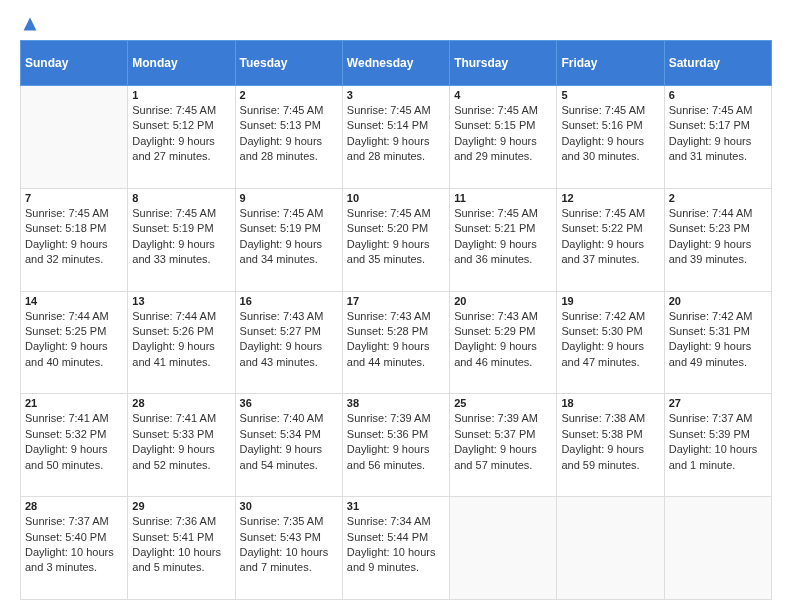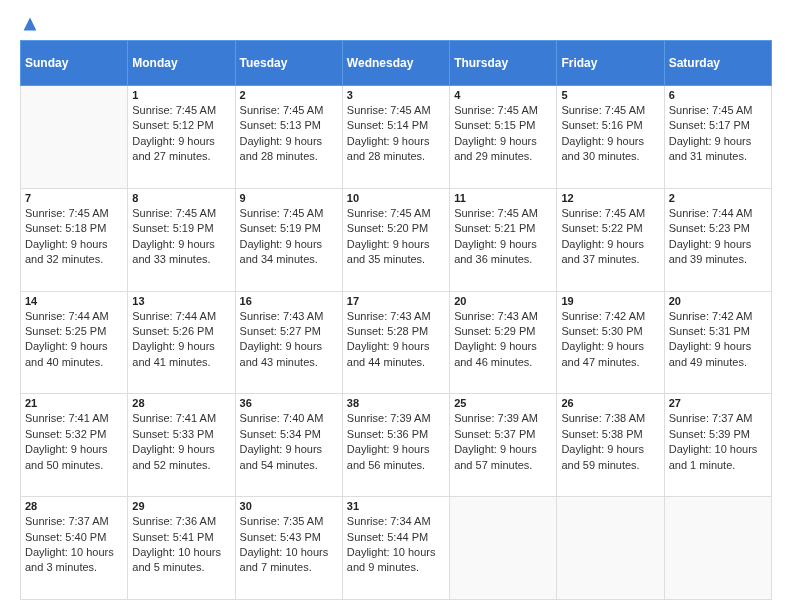--- a/index.html
+++ b/index.html
@@ -240,21 +240,21 @@
           </td>
           <td>
             <div class="day-num">38</div>
             <div class="day-info">Sunrise: 7:39 AM<br>Sunset: 5:36 PM<br>Daylight: 9 hours and 56 minutes.</div>
           </td>
           <td>
             <div class="day-num">25</div>
             <div class="day-info">Sunrise: 7:39 AM<br>Sunset: 5:37 PM<br>Daylight: 9 hours and 57 minutes.</div>
           </td>
           <td>
-            <div class="day-num">26</div>
+            <div class="day-num">18</div>
             <div class="day-info">Sunrise: 7:38 AM<br>Sunset: 5:38 PM<br>Daylight: 9 hours and 59 minutes.</div>
           </td>
           <td>
             <div class="day-num">27</div>
             <div class="day-info">Sunrise: 7:37 AM<br>Sunset: 5:39 PM<br>Daylight: 10 hours and 1 minute.</div>
           </td>
         </tr>
         <tr>
           <td>
             <div class="day-num">28</div>

